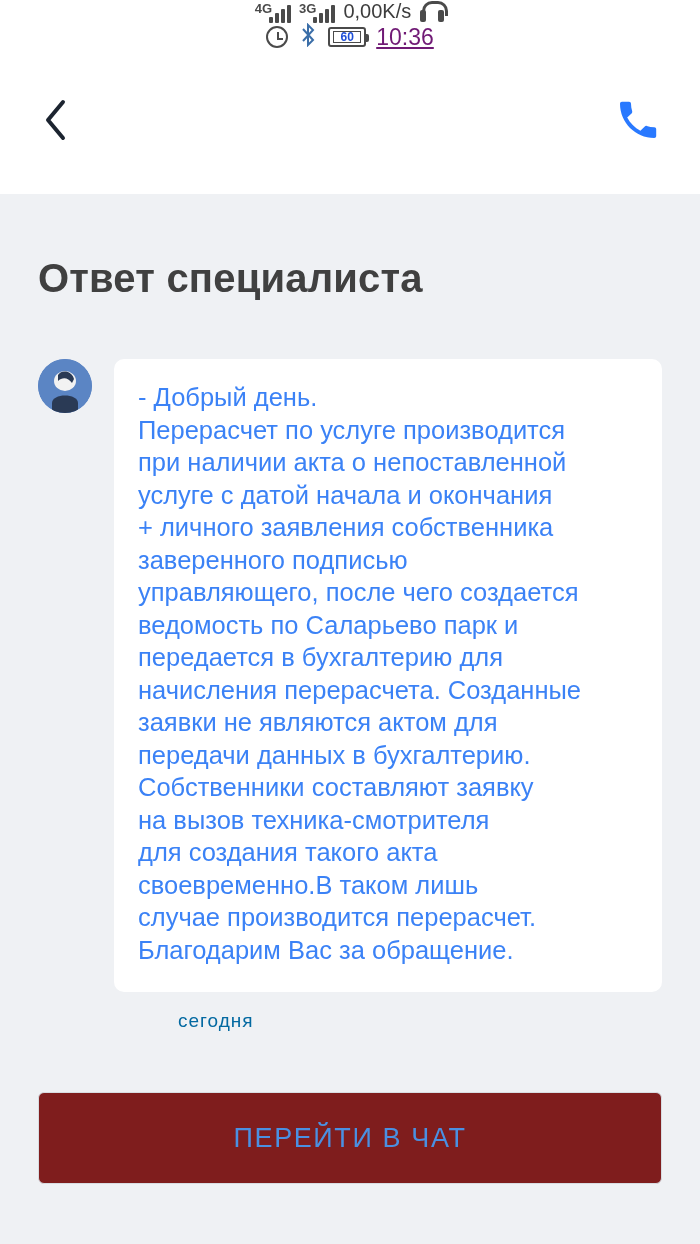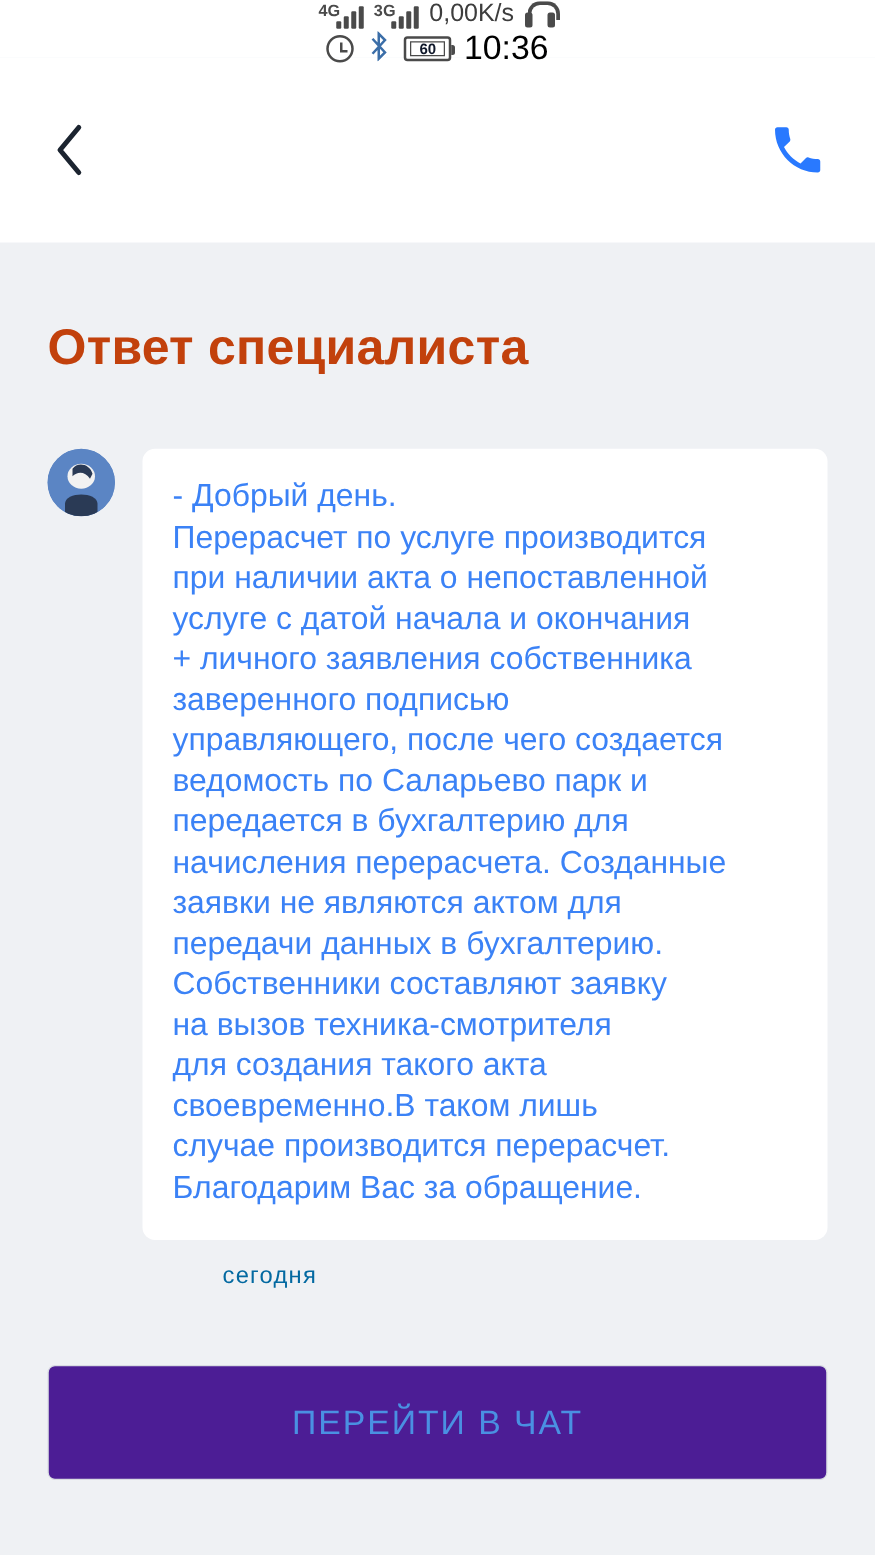--- a/index.html
+++ b/index.html
@@ -35,25 +35,25 @@
   .net-group { display:flex; align-items:flex-end; }
 
   .speed { font-size: 20px; color: #3d3d3d; letter-spacing: 0; }
   .clock-ic { position: relative; width: 22px; height: 22px; border: 2px solid #4a4a4a; border-radius: 50%; }
   .clock-ic::before { content:""; position:absolute; left:9px; top:4px; width:2px; height:7px; background:#4a4a4a;}
   .clock-ic::after { content:""; position:absolute; left:9px; top:10px; width:6px; height:2px; background:#4a4a4a;}
   .bt-ic { color:#3b6ea8; font-size: 22px; line-height: 22px; }
   .batt {
     width: 38px; height: 20px; border: 2px solid #4a4a4a; border-radius: 3px;
     position: relative; display:flex; align-items:center; justify-content:center;
-    font-size: 12px; color:#0f172a; font-weight:bold;
+    font-size: 12px; color:#1d4ed8; font-weight:bold;
   }
   .batt::after { content:""; position:absolute; right:-5px; top:5px; width:3px; height:8px; background:#4a4a4a; border-radius:0 2px 2px 0;}
   .batt-inner { width: 28px; height: 12px; border: 1px solid #4a4a4a; display:flex; align-items:center; justify-content:center; font-size:12px;}
-  .time { font-size: 27px; color: #000000; }
+  .time { font-size: 23px; color: #701a75; text-decoration: underline; }
 
   .headphones { width: 26px; height: 22px; position: relative; }
   .headphones::before{
     content:""; position:absolute; left:3px; top:0; width:20px; height:12px;
     border: 3px solid #4a4a4a; border-bottom:none; border-radius: 10px 10px 0 0;
   }
   .hp-l, .hp-r { position:absolute; top:9px; width:6px; height:12px; background:#4a4a4a; border-radius:2px;}
   .hp-l{ left:1px;} .hp-r{ right:1px;}
 
   
@@ -70,21 +70,21 @@
     display:flex; align-items:center; justify-content:center;
     cursor: pointer;
   }
   .phone-btn { width: 52px; height: 52px; display:flex; align-items:center; justify-content:center; cursor:pointer;}
 
   
   .content { padding: 0 38px; }
   .page-title {
     font-size: 40px;
     font-weight: bold;
-    color: #c2410c;
+    color: #404040;
     margin-top: 62px;
     letter-spacing: 0.2px;
   }
 
   .message-row {
     display: flex;
     align-items: flex-start;
     margin-top: 58px;
     gap: 22px;
   }
@@ -115,21 +115,21 @@
     font-size: 19px;
     color: #0369a1;
     letter-spacing: 1px;
   }
 
   .chat-button {
     margin: 60px 0 0 0;
     height: 92px;
     border: 1px solid #d8dce1;
     border-radius: 6px;
-    background: #4c1d95;
+    background: #7f1d1d;
     display:flex; align-items:center; justify-content:center;
     color: #4a90e2;
     font-size: 27px;
     letter-spacing: 1.6px;
     cursor: pointer;
   }
 </style>
 </head>
 <body>
 

